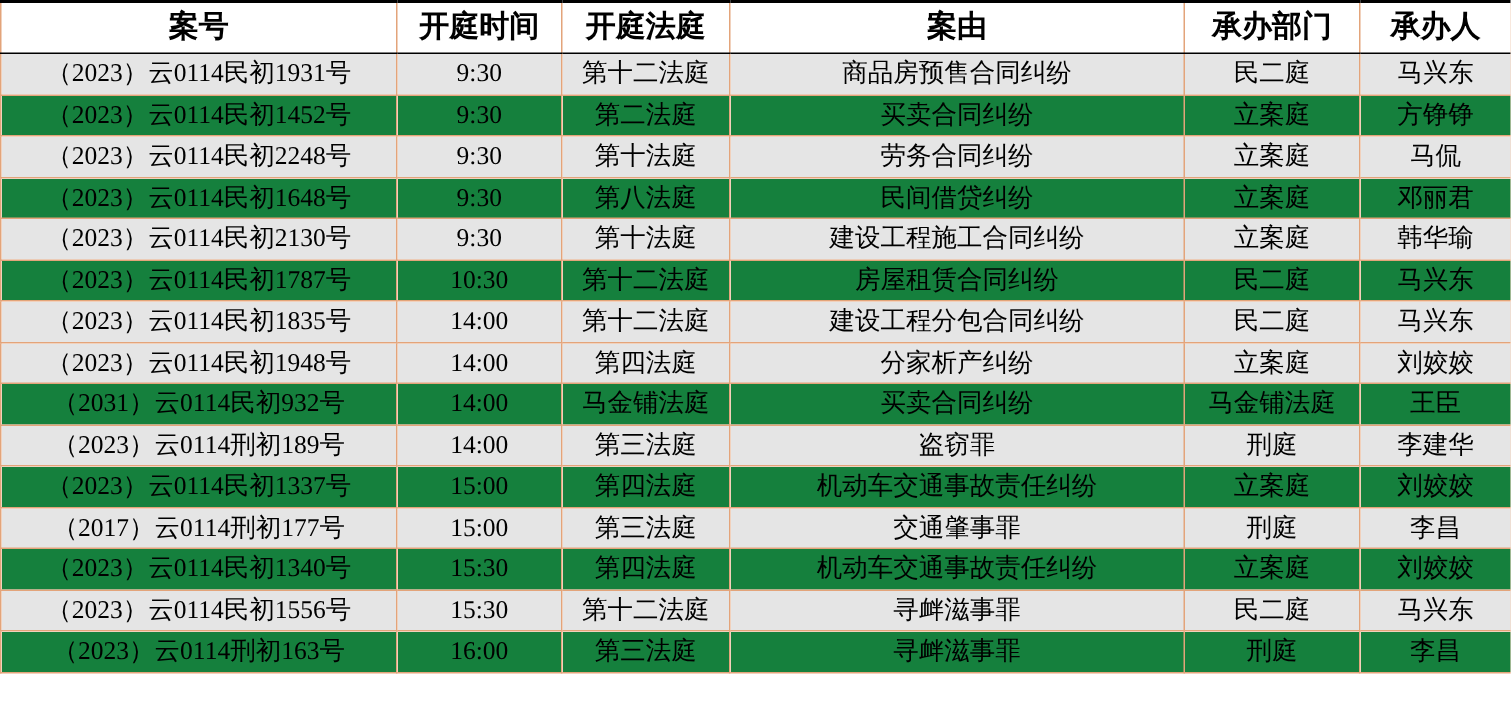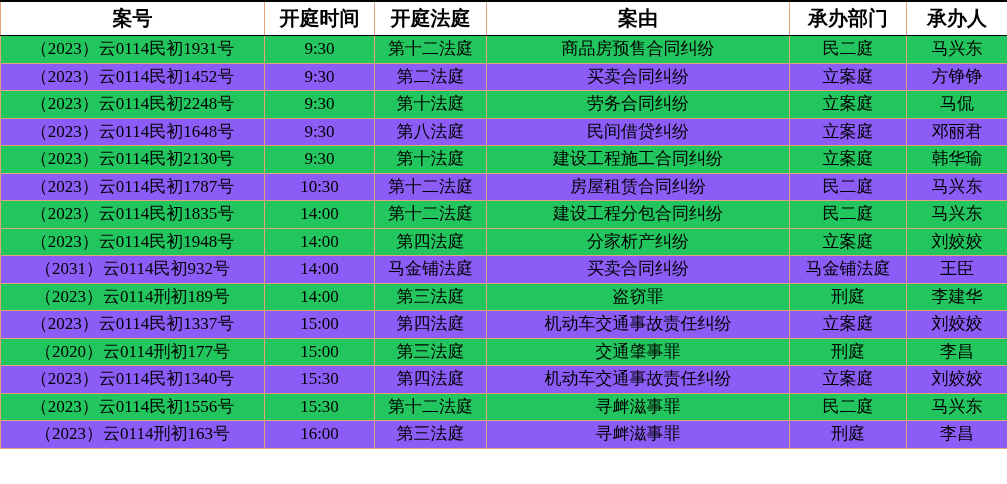--- a/index.html
+++ b/index.html
@@ -42,24 +42,24 @@
     background: #ffffff;
     border-top: 2px solid #000000;
     border-bottom: 1px solid #000000;
     color: #000000;
   }
   #sched-table tbody td {
     font-size: 17px;
     color: #000000;
   }
   #sched-table tbody tr.odd td {
-    background: #8b5cf6;
+    background: #15803d;
   }
   #sched-table tbody tr.even td {
-    background: #22c55e;
+    background: #e5e5e5;
   }
 </style>
 </head>
 <body>
 
 <table id="sched-table">
   <colgroup>
     <col class="c0">
       <col class="c1">
       <col class="c2">
@@ -160,21 +160,21 @@
       </tr>
       <tr class="odd">
         <td>（2023）云0114民初1337号</td>
         <td>15:00</td>
         <td>第四法庭</td>
         <td>机动车交通事故责任纠纷</td>
         <td>立案庭</td>
         <td>刘姣姣</td>
       </tr>
       <tr class="even">
-        <td>（2020）云0114刑初177号</td>
+        <td>（2017）云0114刑初177号</td>
         <td>15:00</td>
         <td>第三法庭</td>
         <td>交通肇事罪</td>
         <td>刑庭</td>
         <td>李昌</td>
       </tr>
       <tr class="odd">
         <td>（2023）云0114民初1340号</td>
         <td>15:30</td>
         <td>第四法庭</td>

